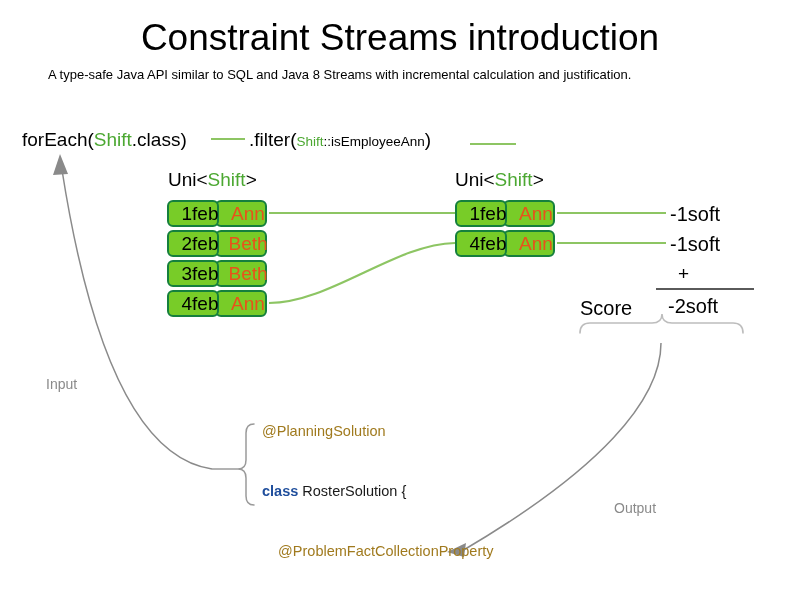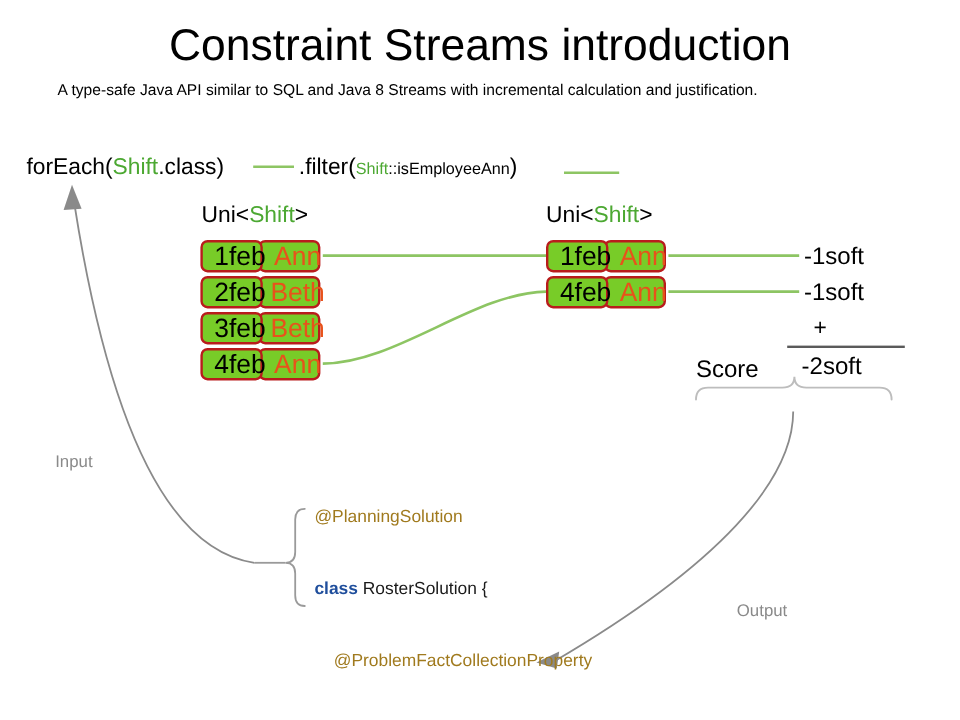--- a/index.html
+++ b/index.html
@@ -74,24 +74,24 @@
   #uni-right { left: 455px; top: 168px; }
 
   
   .shift-row {
     display: flex;
     align-items: stretch;
     height: 27px;
   }
   .cell {
     background: #78CC28;
-    border: 2px solid #b91c1c;
+    border: 2px solid #15803d;
     border-radius: 6px;
     box-sizing: border-box;
-    font-size: 22px;
+    font-size: 19px;
     line-height: 21px;
     display: flex;
     align-items: center;
     justify-content: center;
     white-space: nowrap;
     padding-left: 14px;
   }
   .cell-date {
     width: 52px;
     color: #000000;

